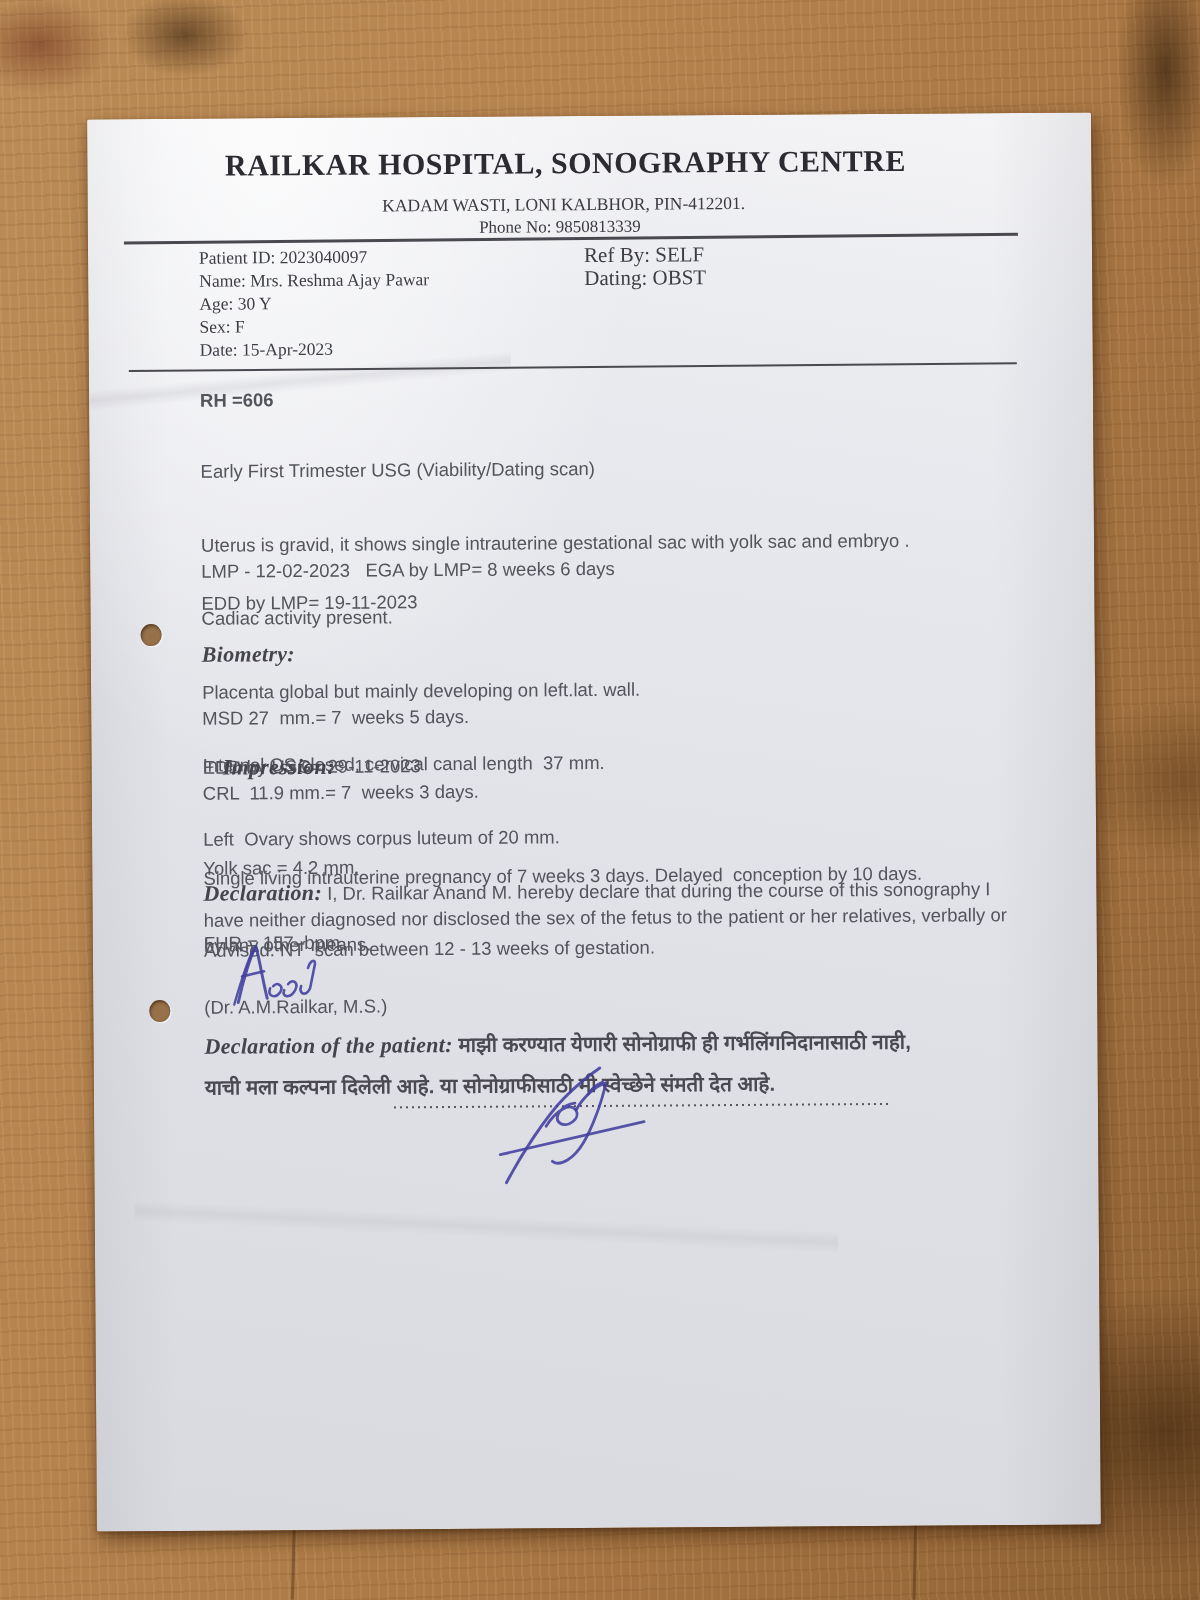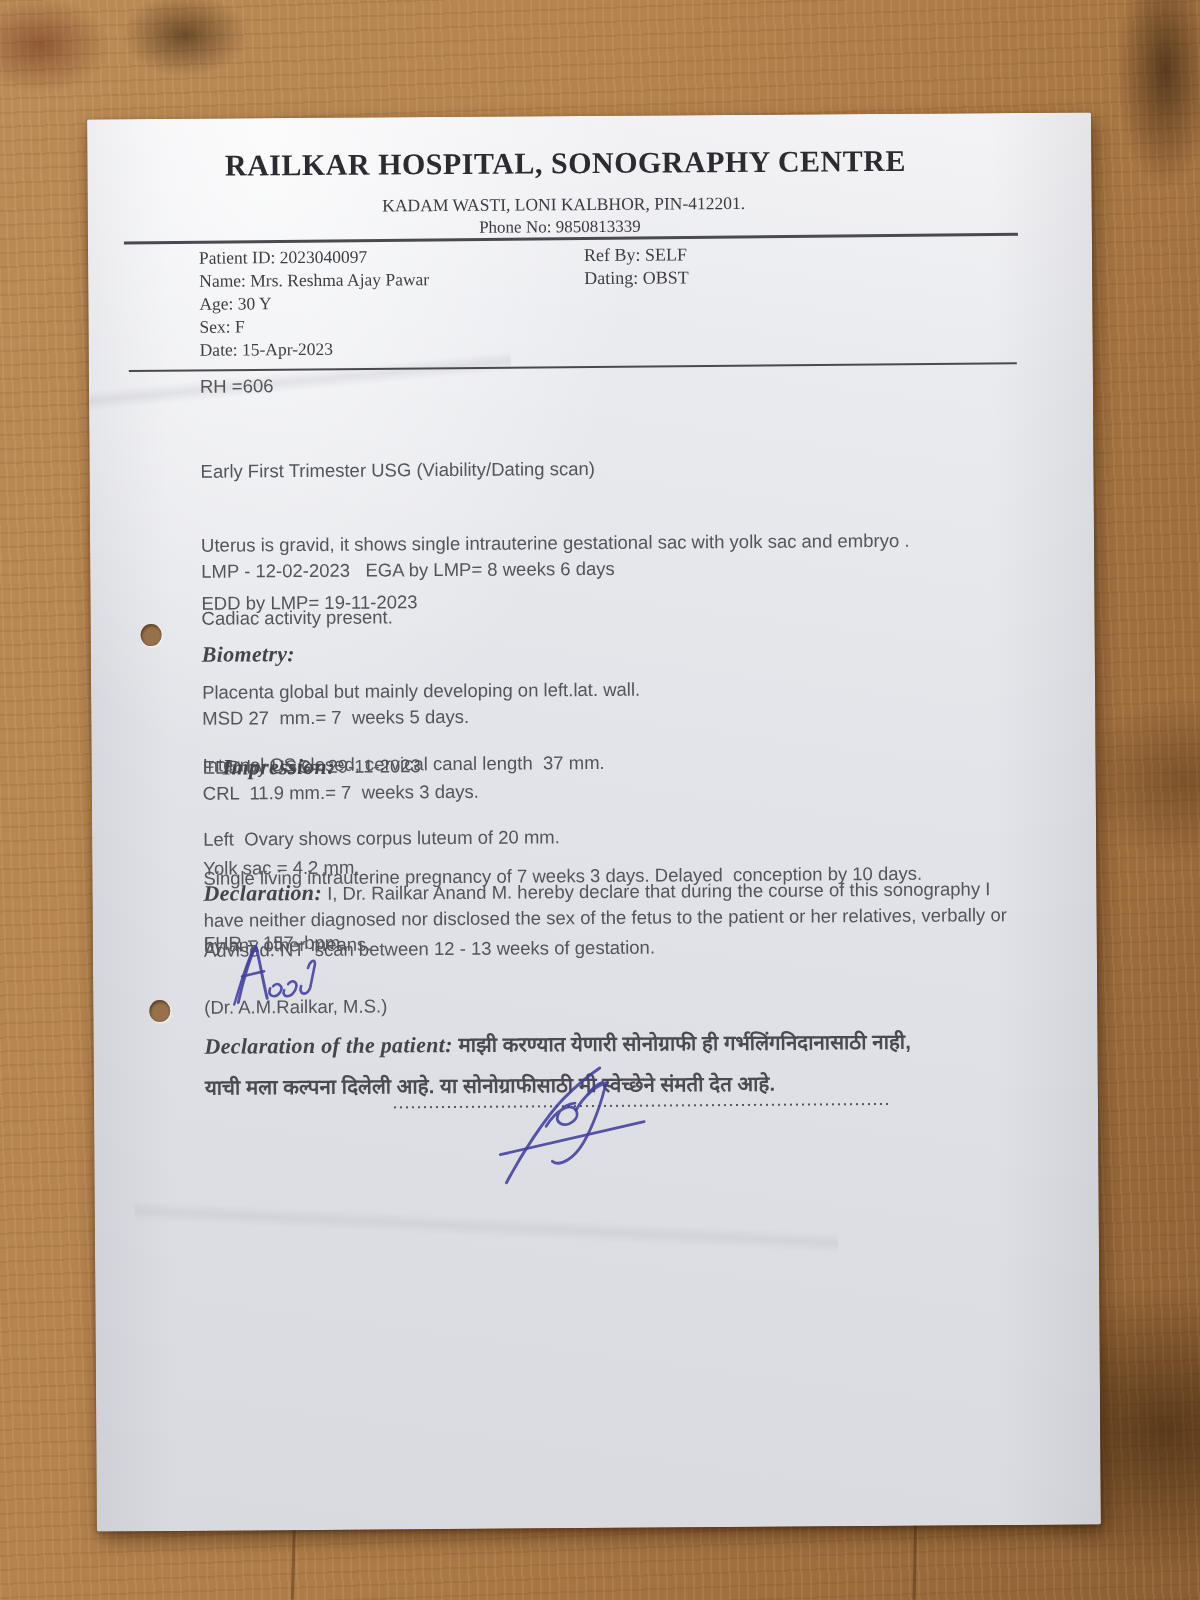--- a/index.html
+++ b/index.html
@@ -57,23 +57,23 @@
     font-family:"Liberation Serif",serif;font-size:17.5px;color:#3c3a42;}
   .phone{position:absolute;top:101px;left:0;width:100%;text-align:center;
     transform:translateX(-30px);
     font-family:"Liberation Serif",serif;font-size:17px;color:#3c3a42;}
   .rule{position:absolute;background:#4a4950;height:2px;}
   .rule1{left:36px;top:121px;width:894px;height:3px;transform:rotate(-.15deg);}
   .rule2{left:40px;top:250px;width:888px;transform:rotate(-.1deg);}
   .pblock{position:absolute;left:111px;top:128px;
     font-family:"Liberation Serif",serif;font-size:17.5px;color:#3e3c44;line-height:23px;}
   .refblock{position:absolute;left:496px;top:128px;
-    font-family:"Liberation Serif",serif;font-size:18px;color:#3e3c44;line-height:23px;}
+    font-family:"Liberation Serif",serif;font-size:21px;color:#3e3c44;line-height:23px;}
   .sans{font-size:18.5px;color:#54545c;white-space:pre-wrap;}
-  .rh{position:absolute;left:111px;top:257px;}
+  .rh{position:absolute;left:111px;top:271px;font-weight:bold;}
   .findings{position:absolute;left:111px;top:292px;line-height:24.5px;width:860px;}
   .lmp{position:absolute;left:111px;top:442px;}
   .eddlmp{position:absolute;left:111px;top:474px;}
   .scripthead{font-family:"Liberation Serif",serif;font-style:italic;font-weight:bold;
     color:#45434b;font-size:22px;letter-spacing:.3px;}
   .hbio{position:absolute;left:111px;top:499px;margin-top:24px;}
   .bio{position:absolute;left:111px;top:537px;line-height:25px;}
   .eddusg{position:absolute;left:111px;top:638px;}
   .himp{position:absolute;left:111px;top:636px;margin-left:20px;}
   .imp{position:absolute;left:111px;top:700px;line-height:24px;width:880px;}

